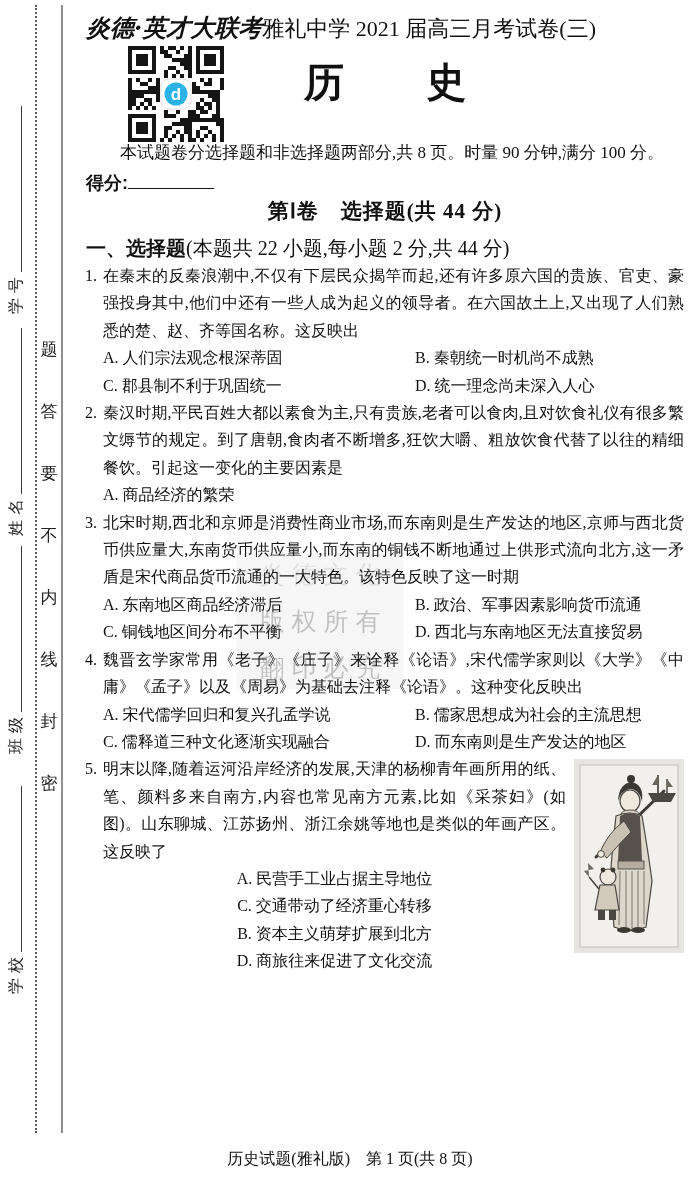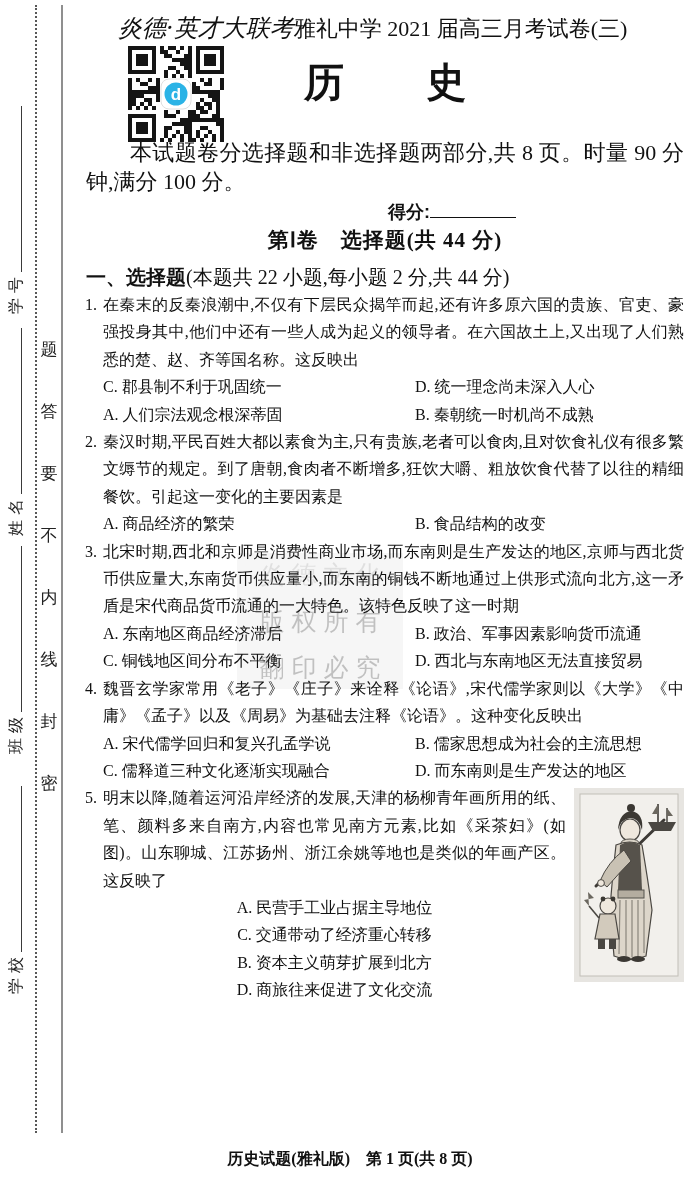--- a/index.html
+++ b/index.html
@@ -22,42 +22,42 @@
   .watermark{position:absolute;left:237px;top:553px;width:166px;height:136px;
     background:rgba(0,0,0,0.035);display:flex;flex-direction:column;justify-content:space-between;
     padding:5px 0;box-sizing:border-box;text-align:center;z-index:0;pointer-events:none;}
   .wm-line{font-size:25px;letter-spacing:7px;text-indent:7px;color:rgba(0,0,0,0.22);}
   .wm-faint{color:rgba(0,0,0,0.09);}
 
   
   .content{position:absolute;left:64px;top:0;width:626px;box-sizing:border-box;
     padding:12px 6px 0 22px;z-index:1;}
   .masthead{font-size:22px;white-space:nowrap;}
-  .masthead .calli{font-family:"DejaVu Serif",serif;font-weight:normal;font-style:italic;font-size:24px;margin-left:32px;}
+  .masthead .calli{font-family:"DejaVu Serif",serif;font-weight:bold;font-style:italic;font-size:24px;}
   .qr{position:absolute;left:128px;top:46px;width:96px;height:96px;}
   .subject-title{display:flex;justify-content:center;gap:82px;margin-top:16px;
     font-family:"Liberation Sans",sans-serif;font-weight:bold;font-size:40px;line-height:44px;}
   .setters{text-align:center;margin-top:14px;font-family:"Liberation Sans",sans-serif;
     font-weight:bold;font-size:20px;}
-  .intro{margin-top:34px;font-size:22px;line-height:29px;text-indent:2em;text-align:justify;}
-  .score-line{margin-top:4px;text-align:right;padding-right:168px;font-size:18px;height:26px;}
+  .intro{margin-top:34px;font-size:17px;line-height:29px;text-indent:2em;text-align:justify;}
+  .score-line{margin-top:4px;text-align:left;padding-right:168px;font-size:18px;height:26px;}
   .score-label{font-family:"Liberation Sans",sans-serif;font-weight:bold;}
   .score-blank{display:inline-block;width:86px;height:15px;border-bottom:1.6px solid #111;}
   .sec-title{text-align:center;font-size:21px;font-weight:bold;letter-spacing:1px;}
   .instruction{margin-top:10px;font-size:20px;}
   .instruction .bold{font-weight:bold;}
   .questions{font-size:16px;line-height:27.4px;text-align:justify;}
   .question{position:relative;padding-left:17px;}
   .q-num{position:absolute;left:-1px;top:0;}
   .opt-row{display:flex;text-align:left;}
   .opt-row .o1{width:312px;}
   .opt-single{text-align:center;}
   .nianhua{float:right;width:110px;height:194px;margin:4px 0 4px 8px;}
 
-  .footer{position:absolute;left:0;right:0;bottom:20px;text-align:center;font-size:16px;z-index:1;font-weight:bold;}
+  .footer{position:absolute;left:0;right:0;bottom:20px;text-align:center;font-size:16px;z-index:1;}
 </style>
 </head>
 <body>
 
 <div class="page">
 
   <div class="vline-dotted"></div>
   <div class="vline-solid"></div>
   <div id="fill-items">
       <div class="fill-item" style="top: 200px;">
@@ -291,29 +291,28 @@
     </div>
 
     <div class="sec-title">第Ⅰ卷　选择题(共 44 分)</div>
 
     <div class="instruction">
       <span class="bold">一、选择题</span><span>(本题共 22 小题,每小题 2 分,共 44 分)</span>
     </div>
 
     <div class="questions" id="questions">
         <div class="question"><span class="q-num">1.</span><span>在秦末的反秦浪潮中,不仅有下层民众揭竿而起,还有许多原六国的贵族、官吏、豪强投身其中,他们中还有一些人成为起义的领导者。在六国故土上,又出现了人们熟悉的楚、赵、齐等国名称。这反映出</span><div class="opt-row">
+            <span class="o1">A. 人们宗法观念根深蒂固</span>
+            <span class="o2">B. 秦朝统一时机尚不成熟</span>
+          </div><div class="opt-row">
             <span class="o1">C. 郡县制不利于巩固统一</span>
             <span class="o2">D. 统一理念尚未深入人心</span>
-          </div><div class="opt-row">
-            <span class="o1">A. 人们宗法观念根深蒂固</span>
-            <span class="o2">B. 秦朝统一时机尚不成熟</span>
           </div></div>
         <div class="question"><span class="q-num">2.</span><span>秦汉时期,平民百姓大都以素食为主,只有贵族,老者可以食肉,且对饮食礼仪有很多繁文缛节的规定。到了唐朝,食肉者不断增多,狂饮大嚼、粗放饮食代替了以往的精细餐饮。引起这一变化的主要因素是</span><div class="opt-row">
             <span class="o1">A. 商品经济的繁荣</span>
-            <span class="o2">B. 食品结构的改变</span>
           </div></div>
         <div class="question"><span class="q-num">3.</span><span>北宋时期,西北和京师是消费性商业市场,而东南则是生产发达的地区,京师与西北货币供应量大,东南货币供应量小,而东南的铜钱不断地通过上供形式流向北方,这一矛盾是宋代商品货币流通的一大特色。该特色反映了这一时期</span><div class="opt-row">
             <span class="o1">A. 东南地区商品经济滞后</span>
             <span class="o2">B. 政治、军事因素影响货币流通</span>
           </div><div class="opt-row">
             <span class="o1">C. 铜钱地区间分布不平衡</span>
             <span class="o2">D. 西北与东南地区无法直接贸易</span>
           </div></div>
         <div class="question"><span class="q-num">4.</span><span>魏晋玄学家常用《老子》《庄子》来诠释《论语》,宋代儒学家则以《大学》《中庸》《孟子》以及《周易》为基础去注释《论语》。这种变化反映出</span><div class="opt-row">
             <span class="o1">A. 宋代儒学回归和复兴孔孟学说</span>

